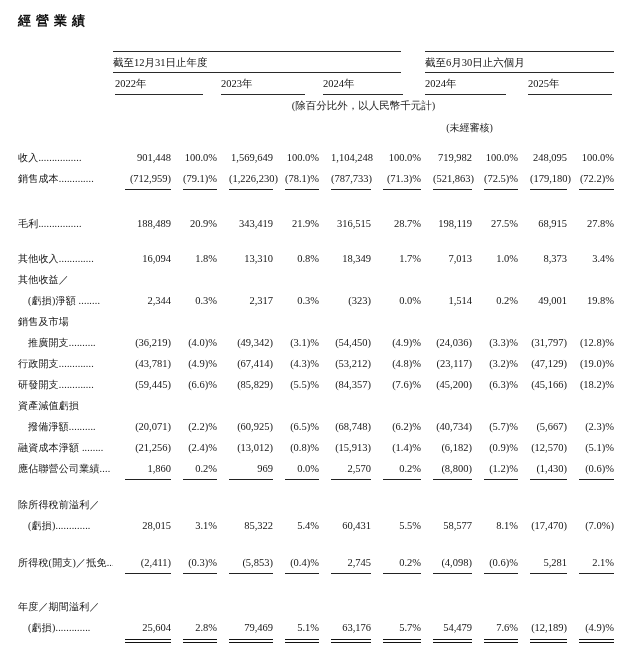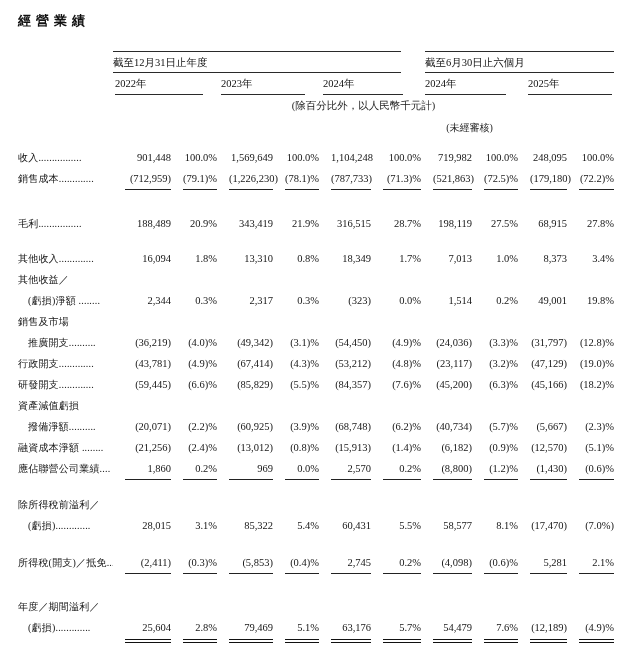--- a/index.html
+++ b/index.html
@@ -356,21 +356,21 @@
       <div class="cell num-cell">
         <span class="seg">(20,071)</span>
       </div>
       <div class="cell num-cell">
         <span class="seg">(2.2)%</span>
       </div>
       <div class="cell num-cell">
         <span class="seg">(60,925)</span>
       </div>
       <div class="cell num-cell">
-        <span class="seg">(3.9)%</span>
+        <span class="seg">(6.5)%</span>
       </div>
       <div class="cell num-cell">
         <span class="seg">(68,748)</span>
       </div>
       <div class="cell num-cell">
         <span class="seg">(6.2)%</span>
       </div>
       <div class="cell num-cell">
         <span class="seg">(40,734)</span>
       </div>

